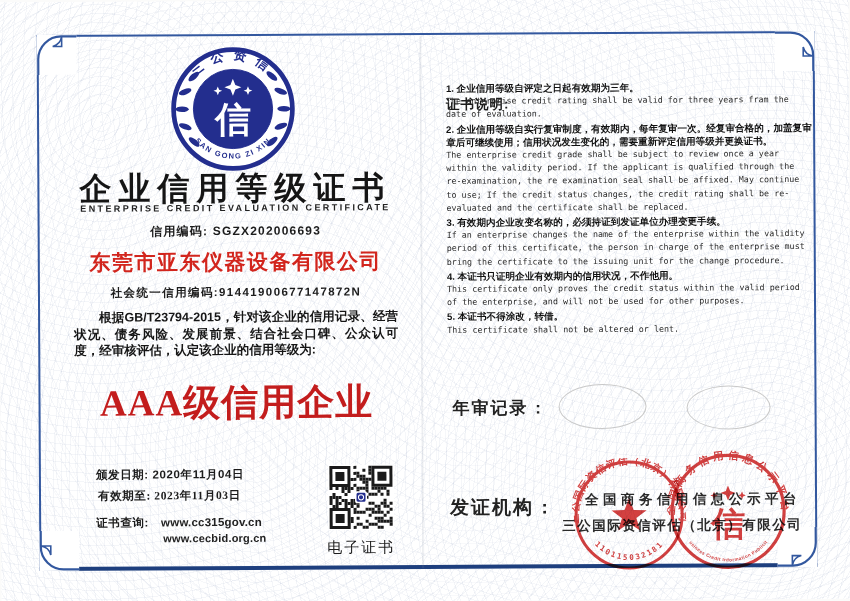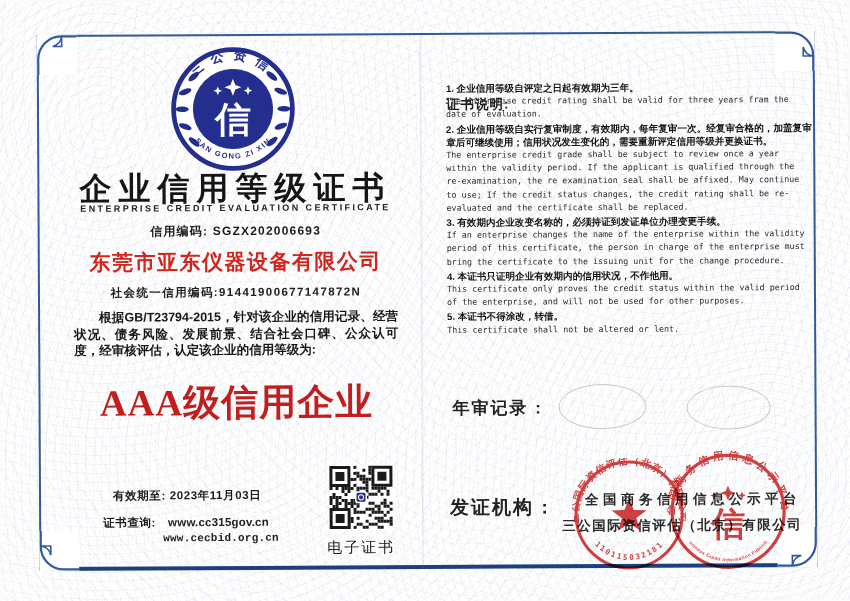--- a/index.html
+++ b/index.html
@@ -45,24 +45,24 @@
   .title-en{left:60px;top:202px;width:352px;font-size:9px;font-weight:700;letter-spacing:2.4px;color:#222;white-space:nowrap;}
   .credit-code{left:60px;top:222px;width:352px;font-size:12px;font-weight:700;letter-spacing:1.2px;}
   .company{left:52px;top:247px;width:368px;font-size:21px;font-weight:800;letter-spacing:1.5px;color:#d2251d;white-space:nowrap;}
   .uscc{left:60px;top:284px;width:352px;font-size:11.5px;font-weight:700;letter-spacing:1.4px;}
   .body-par{left:74px;top:308px;width:324px;font-size:12.5px;font-weight:700;line-height:16.5px;
             text-align:justify;text-indent:2em;color:#161616;}
   .rating{left:60px;top:377px;width:352px;font-size:37px;font-weight:800;letter-spacing:1px;
           color:#c31d1d;font-family:"Liberation Serif",serif;white-space:nowrap;}
   .info-row{font-size:11.5px;font-weight:700;letter-spacing:.6px;white-space:nowrap;}
   .r1{left:95px;top:466px;}
-  .r2{left:112px;top:487px;}
-  .r3{left:102px;top:514px;}
+  .r2{left:97px;top:487px;font-family:Liberation Serif, serif;}
+  .r3{left:95px;top:514px;}
   .url{font-weight:600;color:#222;letter-spacing:.2px;}
-  .url2{left:162px;top:531px;font-size:11px;font-weight:600;white-space:nowrap;font-family:Liberation Mono, monospace;}
+  .url2{left:162px;top:531px;font-size:11px;font-weight:600;white-space:nowrap;}
   .qr{left:327px;top:464px;width:66px;height:66px;}
   .qr-label{left:310px;top:538px;width:100px;font-size:15px;font-weight:400;letter-spacing:2px;}
 
   
   .expl-head{left:447px;top:55px;font-size:13.5px;font-weight:800;letter-spacing:1px;margin-top:41px;}
   .expl{left:447px;top:81px;width:368px;}
   .expl .zh{font-size:9.6px;font-weight:700;line-height:13.2px;color:#111;margin-top:1px;}
   .expl .en{font-family:"DejaVu Sans Mono",monospace;font-size:8.4px;font-weight:400;line-height:13.2px;color:#2b2b2b;}
   .annual{left:452px;top:397px;font-size:17px;font-weight:700;letter-spacing:2px;color:#222;}
   .seal-slot{border:1px solid #c9c9c9;border-radius:50%;}
@@ -153,20 +153,23 @@
   </svg>
 
   <div class="abs title ctr">企业信用等级证书</div>
   <div class="abs title-en ctr">ENTERPRISE CREDIT EVALUATION CERTIFICATE</div>
   <div class="abs credit-code ctr">信用编码: SGZX202006693</div>
   <div class="abs company ctr">东莞市亚东仪器设备有限公司</div>
   <div class="abs uscc ctr">社会统一信用编码:91441900677147872N</div>
   <div class="abs body-par">根据GB/T23794-2015，针对该企业的信用记录、经营状况、债务风险、发展前景、结合社会口碑、公众认可度，经审核评估，认定该企业的信用等级为:</div>
   <div class="abs rating ctr">AAA级信用企业</div>
 
+  <div class="abs info-row r1">
+    <span>颁发日期: </span><span>2020年11月04日</span>
+  </div>
   <div class="abs info-row r2">
     <span>有效期至: </span><span>2023年11月03日</span>
   </div>
   <div class="abs info-row r3">
     <span>证书查询:　</span><span class="url">www.cc315gov.cn</span>
   </div>
   <div class="abs url2 url">www.cecbid.org.cn</div>
 
   <svg class="abs qr" id="qr" width="66" height="66" viewBox="0 0 66 66">
     <rect width="66" height="66" fill="#ffffff"></rect>

